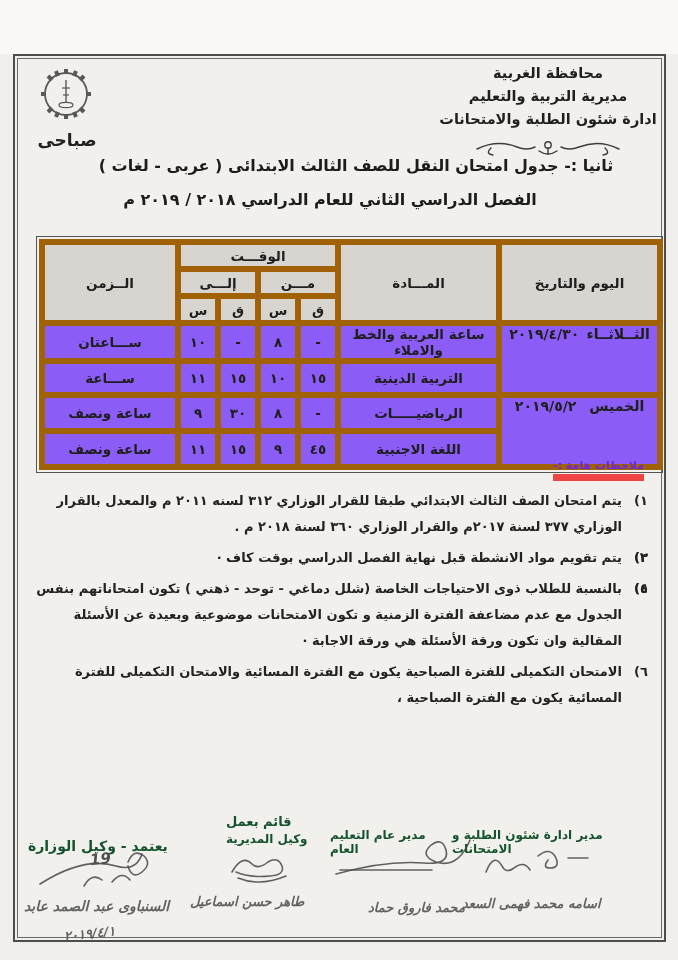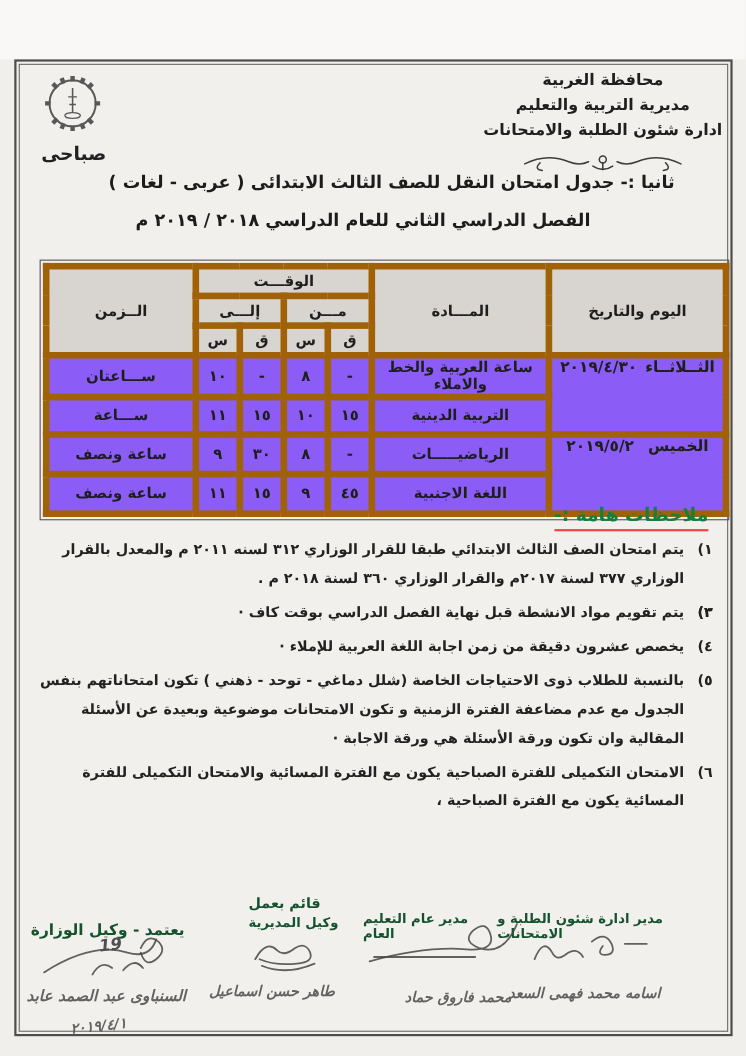--- a/index.html
+++ b/index.html
@@ -37,22 +37,22 @@
   th, td { border:6px solid #a16207; text-align:center; vertical-align:middle;
            font-weight:bold; color:#1e1e1e; }
   thead th { background:#d8d4cf; font-size:13.5px; }
   tbody td { font-size:14px; background:#8b5cf6; }
   .day-cell { font-size:14px; padding:0; }
   .day-cell .stack { display:flex; flex-direction:row; justify-content:space-evenly; height:66px; }
   .subject-cell { font-size:13.5px; }
   .dur-cell, .num-cell { font-size:13.5px; }
 
   
-  .notes-heading { right:34px; top:459px; direction:rtl; font-size:17px; font-weight:bold;
-                   border-bottom:2px solid #ef4444; padding-bottom:2px; color:#15803d; }
+  .notes-heading { right:34px; top:459px; direction:rtl; font-size:11px; font-weight:bold;
+                   border-bottom:7px solid #ef4444; padding-bottom:2px; color:#6d28d9; }
   .notes { left:28px; top:488px; width:620px; direction:rtl; }
   .note { position:relative; padding-right:26px; font-size:13px; font-weight:bold;
           line-height:26px; color:#222; margin-bottom:5px; text-align:right; }
   .note .num { position:absolute; right:0; top:0; }
 
   
   .sig-title { direction:rtl; font-size:12px; font-weight:bold; text-align:left; color:#14532d; }
   .hand { direction:rtl; color:#575757; font-size:13px; font-weight:bold; font-style:italic;
           letter-spacing:1px; opacity:.92; white-space:nowrap; }
   .scribble { stroke:#474747; fill:none; stroke-width:1.6; stroke-linecap:round; opacity:.85; }
@@ -202,21 +202,20 @@
   </div>
   <div class="note">
     <span class="num">٢)</span>
   </div>
   <div class="note">
     <span class="num">٣)</span>
     <span>يتم تقويم مواد الانشطة قبل نهاية الفصل الدراسي بوقت كاف ·</span>
   </div>
   <div class="note">
     <span class="num">٤)</span>
-    <span>يخصص عشرون دقيقة من زمن اجابة اللغة العربية للإملاء ·</span>
   </div>
   <div class="note">
     <span class="num">٥)</span>
     <span>بالنسبة للطلاب ذوى الاحتياجات الخاصة (شلل دماغي - توحد - ذهني ) تكون امتحاناتهم بنفس الجدول مع عدم مضاعفة الفترة الزمنية و تكون الامتحانات موضوعية وبعيدة عن الأسئلة المقالية وان تكون ورقة الأسئلة هي ورقة الاجابة ·</span>
   </div>
   <div class="note">
     <span class="num">٦)</span>
     <span>الامتحان التكميلى للفترة الصباحية يكون مع الفترة المسائية والامتحان التكميلى للفترة المسائية يكون مع الفترة الصباحية ،</span>
   </div>
 </div>

